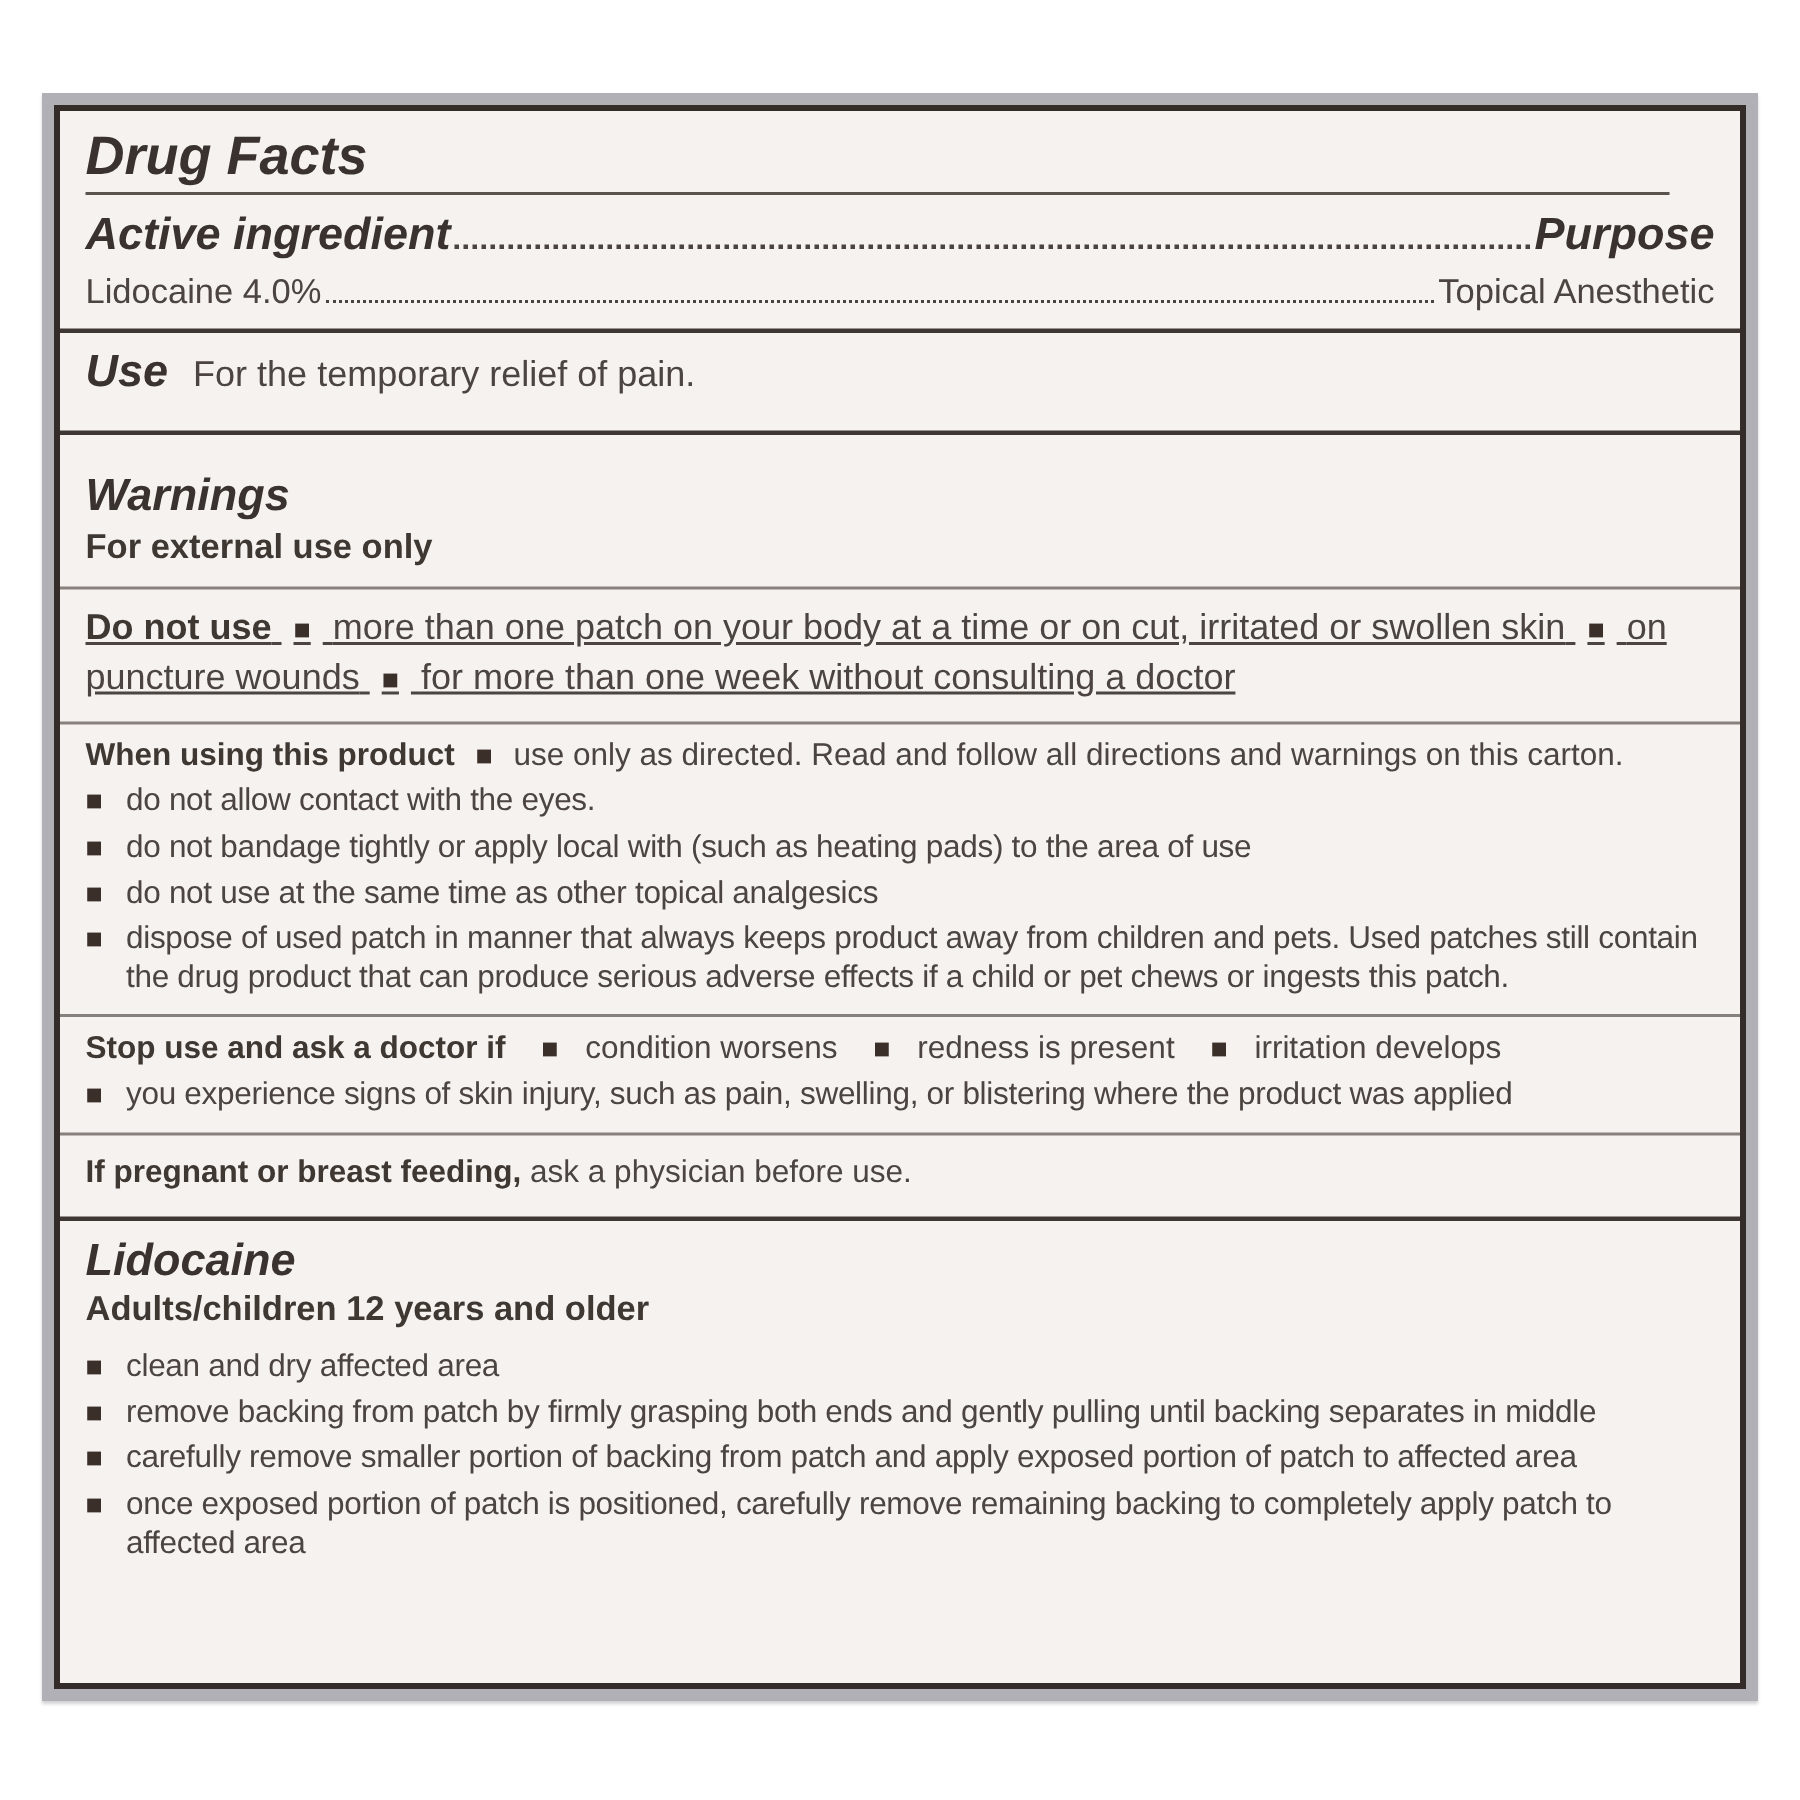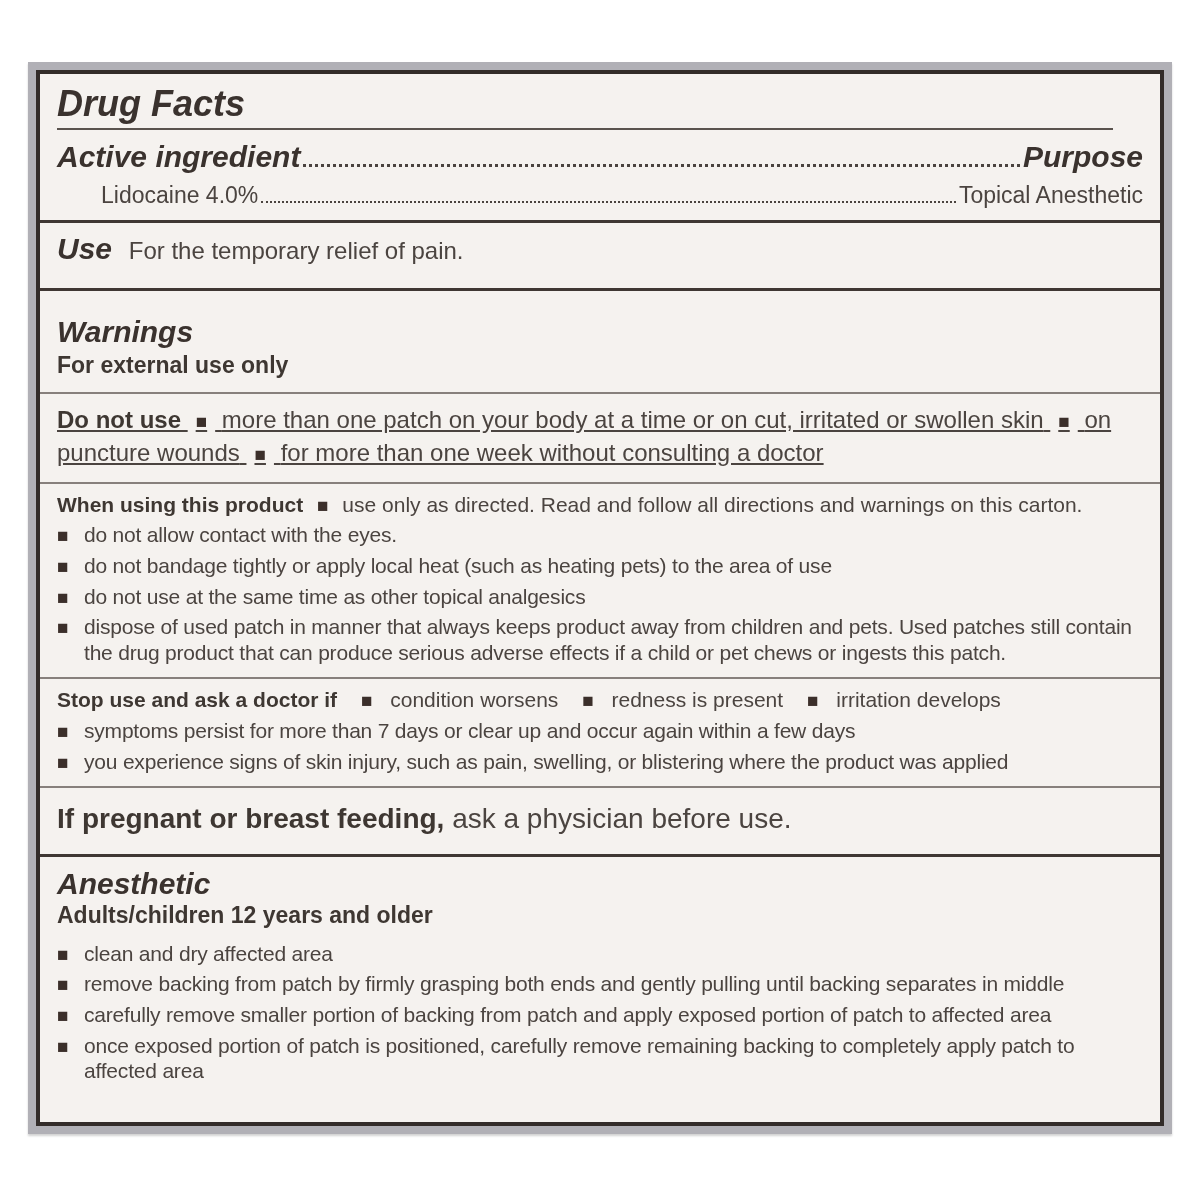--- a/index.html
+++ b/index.html
@@ -42,21 +42,21 @@
     font-size: 30px; line-height: 1.1;
     color: #3a322e;
   }
   .bold { font-weight: bold; color: #3e3732; }
 
   
   .leader-row { display: flex; align-items: baseline; }
   .leader { flex: 1; border-bottom: 3px dotted #4a433f; margin: 0 3px 7px; }
   .leader.thin { border-bottom-width: 2px; margin-bottom 4px; }
   .ai-row { margin-top: 10px; font-size: 30px; }
-  .li-row { margin-top: 8px; margin-bottom: 10px; font-size: 23px; margin-left: 44px; }
+  .li-row { margin-top: 8px; margin-bottom: 10px; font-size: 23px; }
 
   .use-row { padding: 9px 0 22px; font-size: 24px; }
   .use-head { font-style: italic; font-weight: bold; font-size: 30px; color: #3a322e; margin-right: 10px; }
 
   .warn-head { margin-top: 24px; }
   .external { font-size: 23px; font-weight: bold; color: #3e3732; margin: 4px 0 13px; }
 
   .dnu { font-size: 24px; line-height: 1.38; margin: 0; padding: 9px 0 13px; text-decoration: underline; }
   .dnu .bold { font-size: 24px; }
 
@@ -64,21 +64,21 @@
   .lead-line { margin-bottom: 3px; }
   .b-item { padding-left: 27px; margin-top: 5px; letter-spacing: -0.2px; }
   .b-item .bullet { display: inline-block; width: 27px; margin-left: -27px; }
   .bullet {
     color: #3b2f2a; font-size: 19px; line-height: 1;
     vertical-align: baseline;
   }
   .bullet.inline { margin: 0 8px; }
   .bullet.inline-wide { margin: 0 12px 0 18px; }
 
-  .preg { padding: 9px 0 13px; font-size: 28px; line-height: 1.55; }
+  .preg { padding: 9px 0 13px; font-size: 21px; line-height: 1.55; }
 
   .dir-sub { font-size: 23px; font-weight: bold; color: #3e3732; margin: 2px 0 12px; }
   .dir-head { margin-top: 10px; }
 </style>
 </head>
 <body>
 
 <div class="frame">
   <div class="panel">
 
@@ -125,21 +125,21 @@
     <div class="block">
       <div class="lead-line">
         <span class="bold">When using this product</span>
         <span class="bullet inline">■</span>
         <span>use only as directed. Read and follow all directions and warnings on this carton.</span>
       </div>
       <div class="b-item">
         <span class="bullet">■</span><span>do not allow contact with the eyes.</span>
       </div>
       <div class="b-item">
-        <span class="bullet">■</span><span>do not bandage tightly or apply local heat (such as heating pets) to the area of use</span>
+        <span class="bullet">■</span><span>do not bandage tightly or apply local with (such as heating pads) to the area of use</span>
       </div>
       <div class="b-item">
         <span class="bullet">■</span><span>do not use at the same time as other topical analgesics</span>
       </div>
       <div class="b-item">
         <span class="bullet">■</span><span>dispose of used patch in manner that always keeps product away from children and pets. Used patches still contain the drug product that can produce serious adverse effects if a child or pet chews or ingests this patch.</span>
       </div>
     </div>
 
     <hr class="rule">
@@ -148,38 +148,35 @@
       <div class="lead-line">
         <span class="bold">Stop use and ask a doctor if</span>
         <span class="bullet inline-wide">■</span>
         <span>condition worsens</span>
         <span class="bullet inline-wide">■</span>
         <span>redness is present</span>
         <span class="bullet inline-wide">■</span>
         <span>irritation develops</span>
       </div>
       <div class="b-item">
-        <span class="bullet">■</span><span>symptoms persist for more than 7 days or clear up and occur again within a few days</span>
-      </div>
-      <div class="b-item">
         <span class="bullet">■</span><span>you experience signs of skin injury, such as pain, swelling, or blistering where the product was applied</span>
       </div>
     </div>
 
     <hr class="rule">
 
     <div class="preg">
       <div>
         <span class="bold">If pregnant or breast feeding,</span><span> ask a physician before use.</span>
       </div>
     </div>
 
     <hr class="sep">
 
-    <div class="h-sec dir-head">Anesthetic</div>
+    <div class="h-sec dir-head">Lidocaine</div>
     <div class="dir-sub">Adults/children 12 years and older</div>
 
     <div class="block" style="padding-top:0">
       <div class="b-item">
         <span class="bullet">■</span><span>clean and dry affected area</span>
       </div>
       <div class="b-item">
         <span class="bullet">■</span><span>remove backing from patch by firmly grasping both ends and gently pulling until backing separates in middle</span>
       </div>
       <div class="b-item">

